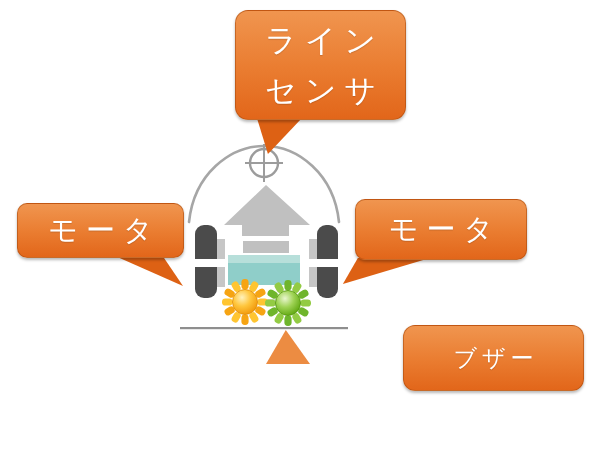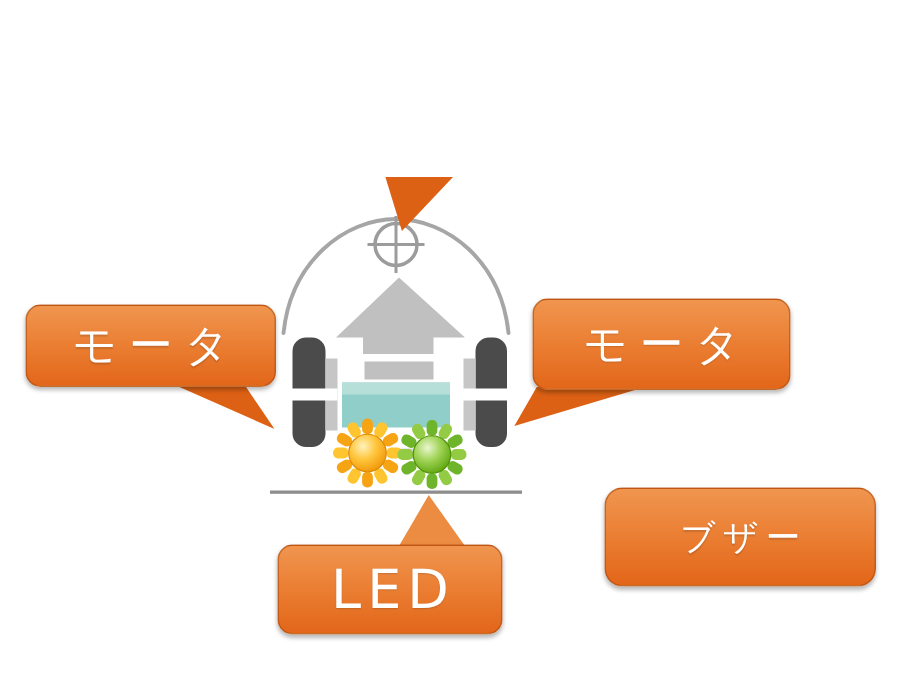--- a/index.html
+++ b/index.html
@@ -140,30 +140,31 @@
 
       <rect x="0" y="195" width="168" height="2.2" fill="#8E8E8E"></rect>
     </svg>
   </div>
 
   <div id="tail-line-sensor" class="tail tail-dark"></div>
   <div id="tail-motor-left" class="tail tail-dark"></div>
   <div id="tail-motor-right" class="tail tail-dark"></div>
   <div id="tail-led" class="tail tail-light"></div>
 
+  <div id="bubble-line-sensor" class="bubble">
+    <span class="line">ライン</span>
+    <span class="line">センサ</span>
+  </div>
 
   <div id="bubble-motor-left" class="bubble">
     <span class="line">モータ</span>
   </div>
 
   <div id="bubble-motor-right" class="bubble">
     <span class="line">モータ</span>
   </div>
 
-  <div id="bubble-led" class="bubble">
-    <span class="line">LED</span>
-  </div>
 
   <div id="bubble-buzzer" class="bubble">
     <span class="line">ブザー</span>
   </div>
 
 </div>
 
 </body></html>

